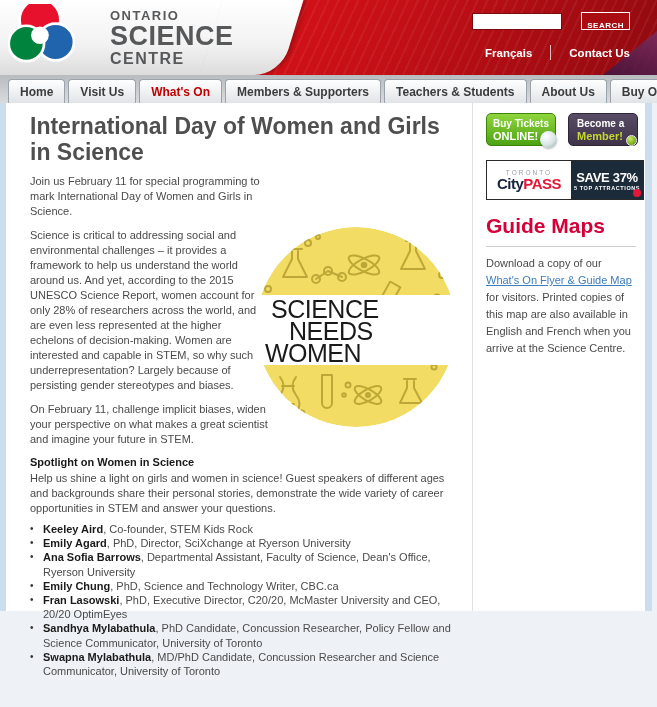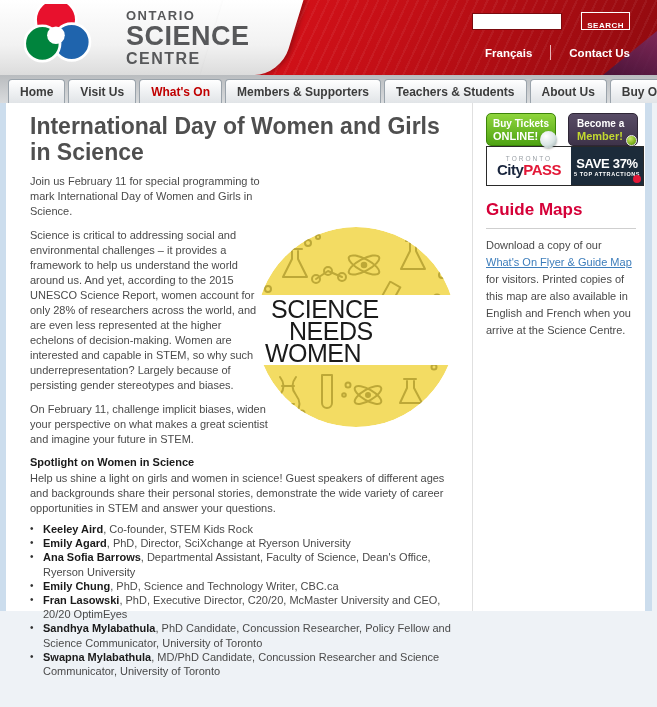--- a/index.html
+++ b/index.html
@@ -12,21 +12,21 @@
     background:linear-gradient(118deg,#b90d13 0%,#d91119 35%,#c30f16 60%,#8f0a0f 100%); }
   .site-header .stripes { position:absolute; inset:0;
     background:repeating-linear-gradient(115deg, rgba(255,255,255,0.055) 0 2px, transparent 2px 9px); }
   .purple-corner { position:absolute; right:0; bottom:0; width:54px; height:44px;
     background:linear-gradient(200deg,#7c2d63,#3c1540); clip-path:polygon(100% 0,100% 100%,0 100%); opacity:.85; }
   .logo-panel { position:absolute; left:0; top:0; width:252px; height:75px;
     background:linear-gradient(#ffffff,#f2f2f2 60%,#dcdcdc); cursor:pointer; }
   .logo-panel::after { content:""; position:absolute; right:-40px; top:0; width:80px; height:75px;
     background:linear-gradient(#ffffff,#f2f2f2 60%,#dcdcdc); transform:skewX(-17deg);
     border-radius:0 0 26px 0; box-shadow:3px 0 4px rgba(0,0,0,0.25); }
-  .logo-inner { position:relative; z-index:2; display:flex; align-items:center; height:100%; padding-left:24px; }
+  .logo-inner { position:relative; z-index:2; display:flex; align-items:center; height:100%; padding-left:8px; }
   .logo-mark { width:68px; height:68px; }
   .logo-text { margin-left:34px; color:#57585a; line-height:1; }
   .logo-line1 { font-size:13px; font-weight:bold; letter-spacing:1.5px; }
   .logo-line2 { font-size:27px; font-weight:800; letter-spacing:0.5px; margin-top:1px; }
   .logo-line3 { font-size:16px; font-weight:bold; letter-spacing:1.5px; margin-top:1px; }
 
   .search-area { position:absolute; top:12px; right:27px; z-index:3; display:flex; align-items:center; }
   .search-input { width:90px; height:17px; border:1px solid #7a0a0e; background:#fff; margin-right:19px;
     font-size:11px; padding:0 3px; }
   .search-btn { height:18px; padding:8px 5px; background:#a90d12; color:#fff; border:1px solid #ffffff;
@@ -81,32 +81,32 @@
   .btn-tickets .l2 { font-size:11px; font-weight:800; }
   .ball-white { position:absolute; right:-2px; bottom:-3px; width:17px; height:17px; border-radius:50%;
     background:radial-gradient(circle at 35% 30%, #ffffff, #d9e4e4 55%, #93a5a5); box-shadow:0 1px 2px rgba(0,0,0,.3); }
   .btn-member { position:relative; width:70px; height:33px; border-radius:5px; cursor:pointer;
     background:linear-gradient(#554а63,#453a52); background:linear-gradient(#584c66,#3e3349); border:1px solid #2e2636;
     color:#fff; font-size:10px; font-weight:bold; line-height:12px; padding:4px 0 0 8px; }
   .btn-member .l2 { color:#c3d930; font-size:11px; font-weight:800; }
   .ball-green { position:absolute; right:0px; bottom:-1px; width:11px; height:11px; border-radius:50%;
     background:radial-gradient(circle at 35% 30%, #cde86a, #7fb21f 60%, #4c7a10); border:1px solid #e8e8e8; }
 
-  .citypass { width:158px; height:40px; display:flex; border:1px solid #2a2a2a; cursor:pointer; }
+  .citypass { margin-top:14px; width:158px; height:40px; display:flex; border:1px solid #2a2a2a; cursor:pointer; }
   .cp-left { width:84px; background:#ffffff; display:flex; flex-direction:column; align-items:center; justify-content:center; }
   .cp-toronto { font-size:6.5px; letter-spacing:2px; color:#9aa0a6; }
   .cp-name { font-size:15px; font-weight:800; letter-spacing:-0.5px; line-height:15px; }
   .cp-city { color:#18243c; } .cp-pass { color:#e31837; }
   .cp-right { position:relative; flex:1; background:#1c2b3a; color:#fff; display:flex; flex-direction:column;
     align-items:center; justify-content:center; }
   .cp-save { font-size:13px; font-weight:800; letter-spacing:-0.3px; }
   .cp-sub { font-size:5.5px; font-weight:bold; letter-spacing:0.6px; }
   .cp-dot { position:absolute; right:2px; bottom:2px; width:8px; height:8px; border-radius:50%; background:#e31837; }
 
-  .guide-heading { margin-top:14px; font-size:17px; font-weight:bold; color:#d50038; }
+  .guide-heading { margin-top:14px; font-size:21px; font-weight:bold; color:#d50038; }
   .guide-divider { margin-top:8px; border:none; border-top:1px solid #cfcfcf; width:150px; }
   .guide-text { margin-top:8px; width:150px; font-size:11px; line-height:17px; color:#4a4a4a; }
   .guide-text a { color:#3d7dbb; text-decoration:underline; cursor:pointer; }
 </style>
 </head>
 <body>
 
 <div class="page">
 
   <header class="site-header">

